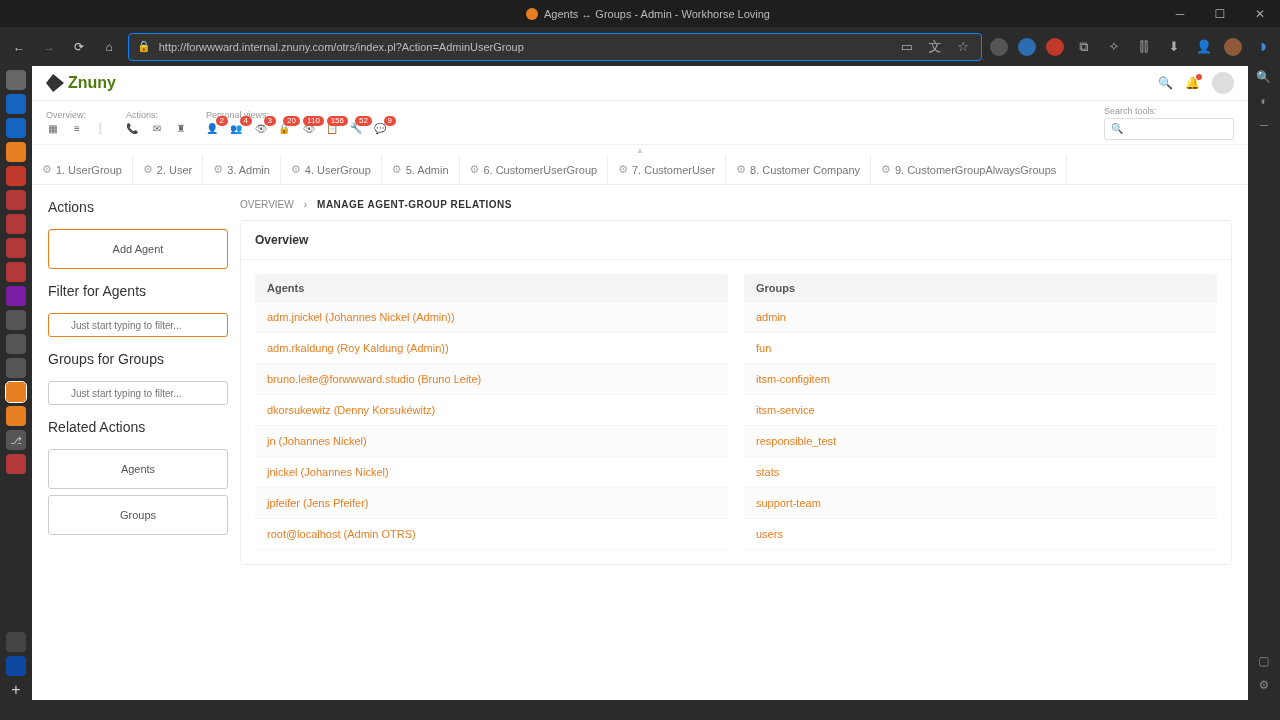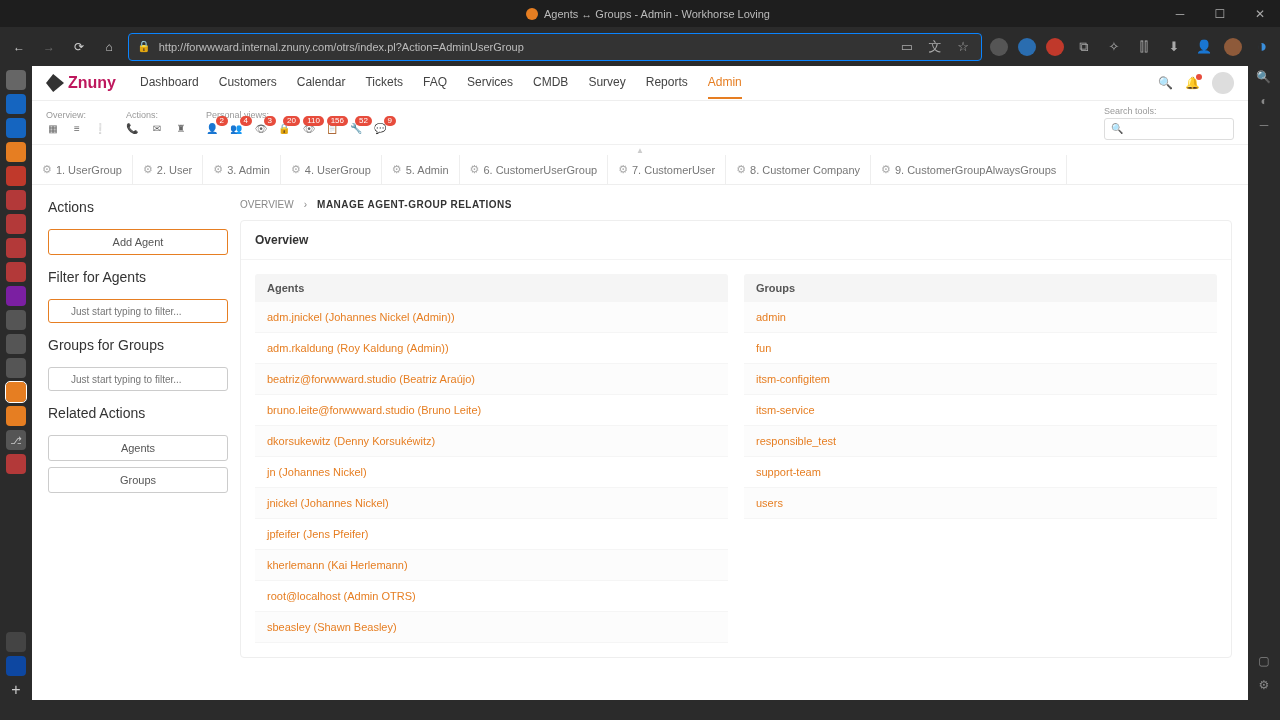--- a/index.html
+++ b/index.html
@@ -20,21 +20,21 @@
 
 
 .main-area { display: flex; height: 634px; }
 .activity-bar { width: 32px; background: #2b2b2b; display: flex; flex-direction: column; align-items: center; padding-top: 4px; gap: 4px; }
 .act-item { width: 20px; height: 20px; border-radius: 4px; cursor: pointer; }
 .activity-bar-right { width: 32px; background: #2b2b2b; display: flex; flex-direction: column; align-items: center; padding-top: 4px; gap: 10px; }
 
 
 .page { flex: 1; background: #fff; display: flex; flex-direction: column; height: 100%; }
 .topnav { height: 35px; display: flex; align-items: center; border-bottom: 1px solid #eee; padding: 0 14px; gap: 24px; }
-.brand { display: flex; align-items: center; gap: 4px; font-weight: 700; font-size: 16px; color: #be185d; }
+.brand { display: flex; align-items: center; gap: 4px; font-weight: 700; font-size: 16px; color: #4d7c0f; }
 .brand-icon { width: 18px; height: 18px; background: #333; clip-path: polygon(40% 0, 100% 50%, 40% 100%, 0 50%); }
 .nav-links { display: flex; gap: 20px; font-size: 12px; color: #444; }
 .nav-link { cursor: pointer; padding: 8px 0; }
 .nav-link.active { color: #e67e22; border-bottom: 2px solid #e67e22; }
 .nav-right { margin-left: auto; display: flex; align-items: center; gap: 12px; }
 .bell { position: relative; cursor: pointer; color: #888; }
 .bell .dot { position: absolute; top: -2px; right: -2px; width: 6px; height: 6px; background: #e74c3c; border-radius: 50%; }
 .avatar { width: 22px; height: 22px; background: #ddd; border-radius: 50%; cursor: pointer;}
 
 
@@ -49,21 +49,21 @@
 
 
 .collapse-handle { height: 10px; display:flex; align-items:center; justify-content:center; color:#ccc; font-size:8px; cursor:pointer;}
 .fav-strip { height: 30px; border-bottom: 1px solid #eee; display: flex; align-items: center; font-size: 11px; color: #777; }
 .fav-item { padding: 0 10px; height: 100%; display: flex; align-items: center; gap: 4px; border-right: 1px solid #eee; cursor: pointer; }
 
 
 .body-cols { flex: 1; display: flex; padding: 14px 16px; gap: 12px; overflow: hidden; background: #fff;}
 .sidebar { width: 180px; display: flex; flex-direction: column; gap: 14px; }
 .sb-heading { font-size: 14px; color: #333; }
-.sb-btn { width: 100%; height: 26px; border: 1px solid #e67e22; border-radius: 3px; background: #fff; color: #555; font-size: 11px; cursor: pointer; }
+.sb-btn { width: 100%; height: 40px; border: 1px solid #e67e22; border-radius: 3px; background: #fff; color: #555; font-size: 11px; cursor: pointer; }
 .sb-btn.outline { border: 1px solid #ccc; color:#555;}
 .sb-input { width: 100%; height: 24px; border: 1px solid #ccc; border-radius: 3px; padding: 0 6px 0 22px; font-size: 10px; color: #333; position: relative; background: #fff;}
 .sb-input-wrap { position: relative; }
 .sb-input-wrap.focused .sb-input { border-color: #e67e22; }
 .sb-input-wrap svg { position: absolute; left: 6px; top: 6px; width: 12px; height: 12px; color: #aaa; }
 
 .content { flex: 1; display: flex; flex-direction: column; }
 .breadcrumb { display: flex; align-items: center; gap: 10px; font-size: 10px; color: #888; margin-bottom: 10px; }
 .breadcrumb .current { color: #333; font-weight: 600; letter-spacing: 0.5px; }
 .panel { border: 1px solid #eee; border-radius: 4px; }
@@ -143,32 +143,20 @@
     <div class="act-item" style="color:#ccc;display:flex;align-items:center;justify-content:center;font-size:16px;">+</div>
   </div>
 
   <div class="page">
 
     <div class="topnav">
       <div class="brand">
         <span class="brand-icon"></span>
         <span>Znuny</span>
       </div>
-      <div class="nav-links" id="navlinks">
-          <span class="nav-link">Dashboard</span>
-          <span class="nav-link">Customers</span>
-          <span class="nav-link">Calendar</span>
-          <span class="nav-link">Tickets</span>
-          <span class="nav-link">FAQ</span>
-          <span class="nav-link">Services</span>
-          <span class="nav-link">CMDB</span>
-          <span class="nav-link">Survey</span>
-          <span class="nav-link">Reports</span>
-          <span class="nav-link active">Admin</span>
-        </div>
       <div class="nav-right">
         <span style="color:#888;cursor:pointer;">🔍</span>
         <span class="bell">🔔<span class="dot"></span></span>
         <span class="avatar"></span>
       </div>
     </div>
 
     <div class="toolbar">
       <div class="tb-group">
         <div class="tb-label">Overview:</div>
@@ -283,39 +271,37 @@
           <span class="current">MANAGE AGENT-GROUP RELATIONS</span>
         </div>
         <div class="panel">
           <div class="panel-title">Overview</div>
           <div class="panel-body">
             <div class="list-box">
               <div class="list-head">Agents</div>
               <div id="agents-list">
                   <div class="list-item">adm.jnickel (Johannes Nickel (Admin))</div>
                   <div class="list-item">adm.rkaldung (Roy Kaldung (Admin))</div>
-                  <div class="list-item">beatriz@forwwward.studio (Beatriz Araújo)</div>
                   <div class="list-item">bruno.leite@forwwward.studio (Bruno Leite)</div>
                   <div class="list-item">dkorsukewitz (Denny Korsukéwitz)</div>
                   <div class="list-item">jn (Johannes Nickel)</div>
                   <div class="list-item">jnickel (Johannes Nickel)</div>
                   <div class="list-item">jpfeifer (Jens Pfeifer)</div>
-                  <div class="list-item">kherlemann (Kai Herlemann)</div>
                   <div class="list-item">root@localhost (Admin OTRS)</div>
-                  <div class="list-item">sbeasley (Shawn Beasley)</div>
                 </div>
             </div>
             <div class="list-box">
               <div class="list-head">Groups</div>
               <div id="groups-list">
                   <div class="list-item">admin</div>
                   <div class="list-item">fun</div>
                   <div class="list-item">itsm-configitem</div>
                   <div class="list-item">itsm-service</div>
                   <div class="list-item">responsible_test</div>
+                  <div class="list-item">stats</div>
                   <div class="list-item">support-team</div>
                   <div class="list-item">users</div>
                 </div>
             </div>
           </div>
         </div>
       </div>
     </div>
   </div>
 

